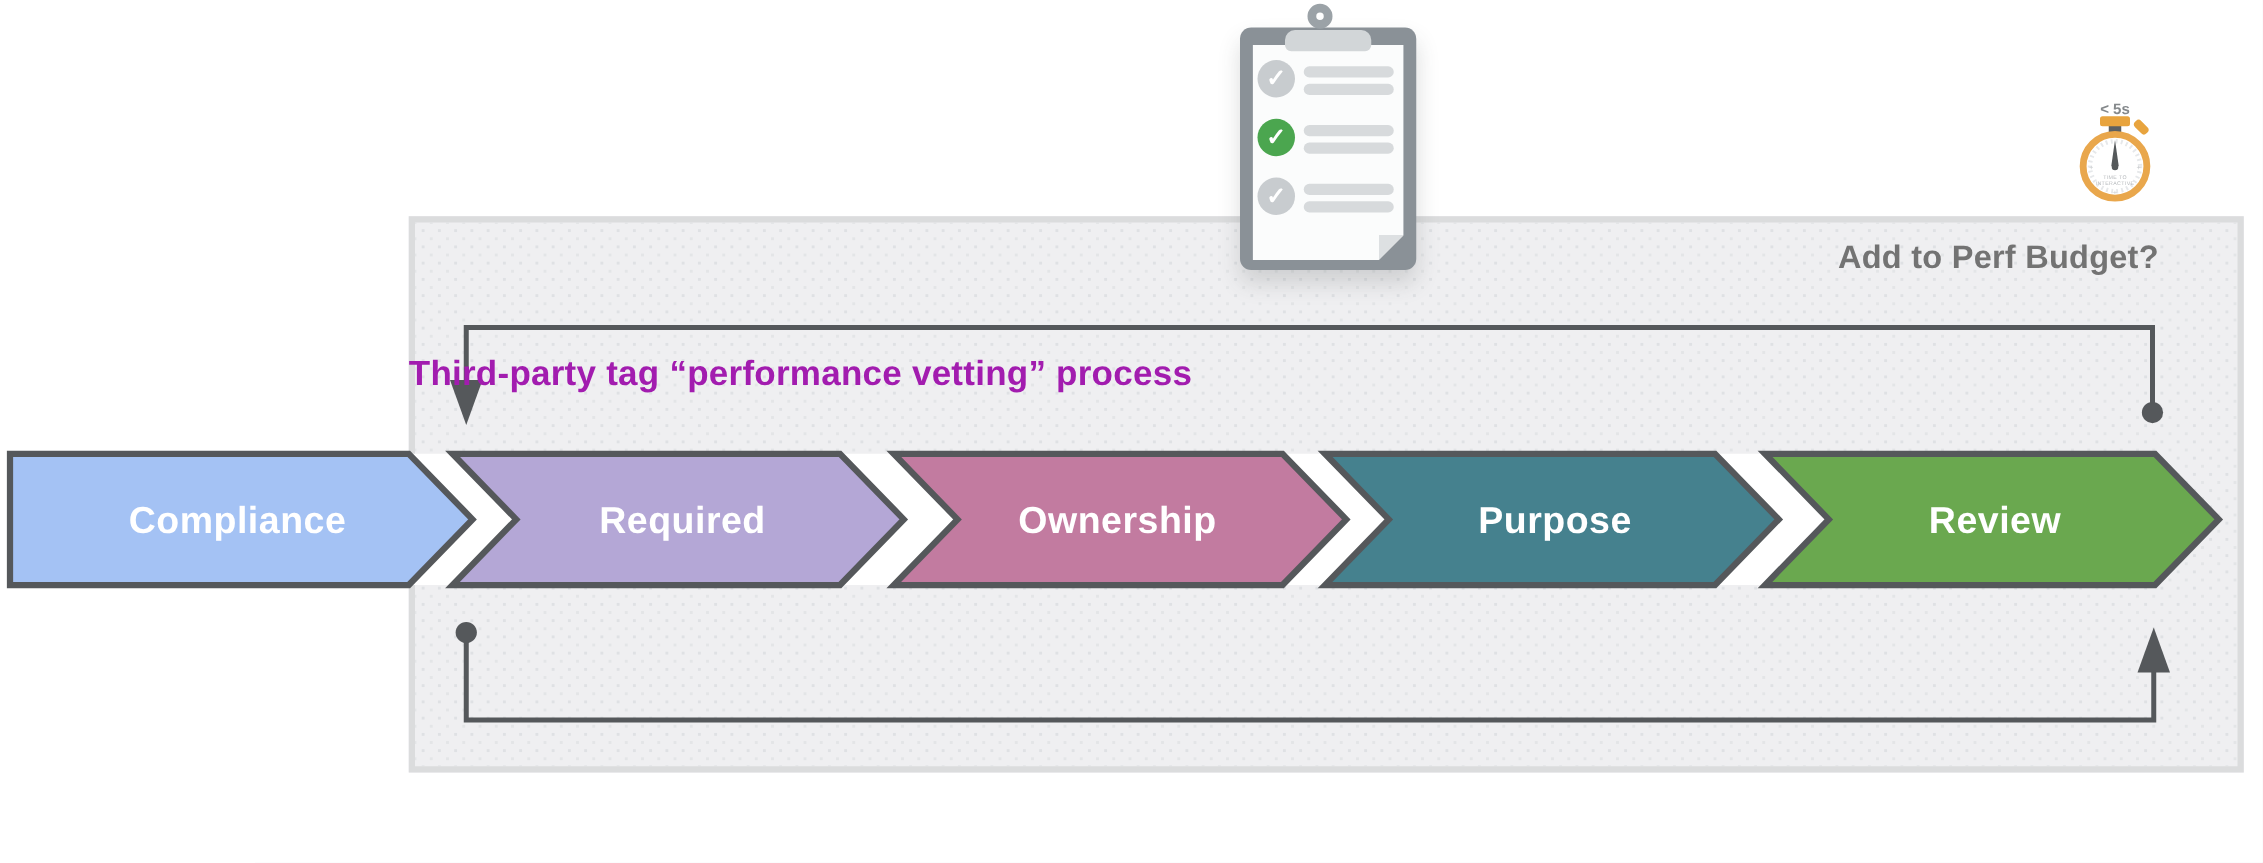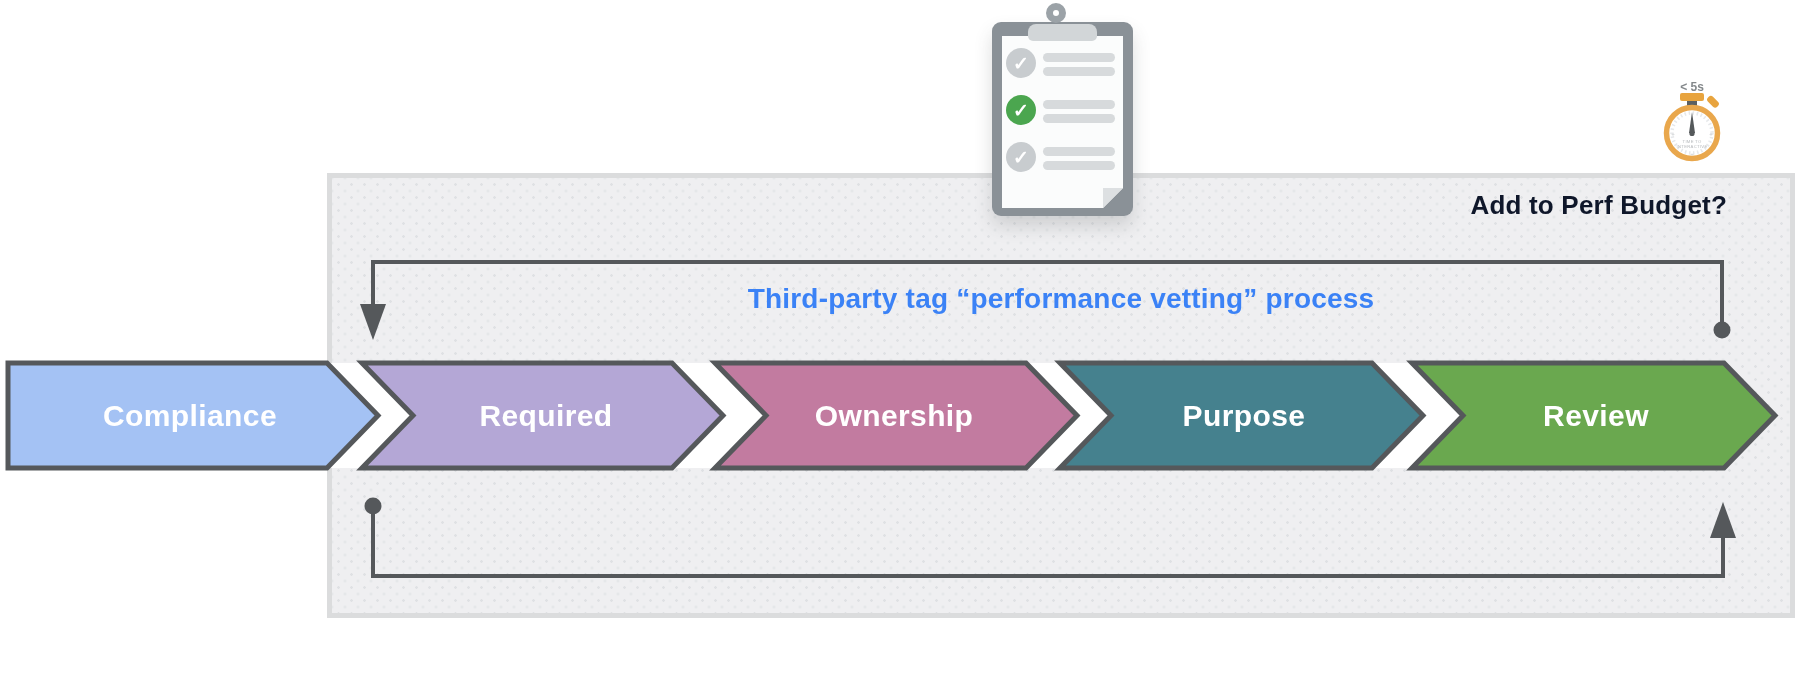--- a/index.html
+++ b/index.html
@@ -14,25 +14,25 @@
       radial-gradient(circle,#E3E5E7 1.2px,transparent 1.5px);
     background-size:13px 13px,13px 13px;
     background-position:0 0,6.5px 6.5px;
     border:5px solid #DBDCDD;
     box-sizing:border-box;
   }
 
   
   .process-title{
     position:absolute;left:327px;top:283px;width:1468px;
-    text-align:center;font-size:28px;font-weight:bold;color:#3b82f6;letter-spacing:.2px;
+    text-align:left;font-size:28px;font-weight:bold;color:#a21caf;letter-spacing:.2px;
   }
   .perf-budget{
     position:absolute;right:83px;top:190px;
-    font-size:26px;font-weight:bold;color:#0f172a;letter-spacing:.2px;
+    font-size:26px;font-weight:bold;color:#737373;letter-spacing:.2px;
   }
 
   
   .loops-svg{position:absolute;left:0;top:0;width:1810px;height:690px;}
   .chevrons-svg{position:absolute;left:0;top:350px;width:1810px;height:130px;}
   .chev-label{font-family:"Liberation Sans",sans-serif;font-size:30px;font-weight:bold;fill:#ffffff;letter-spacing:.4px;}
 
   
   .clipboard{position:absolute;left:990px;top:3px;width:145px;height:215px;}
   .clip-ring{position:absolute;left:56px;top:0;width:20px;height:20px;border:7px solid #9BA2A7;border-radius:50%;box-sizing:border-box;background:transparent;}

